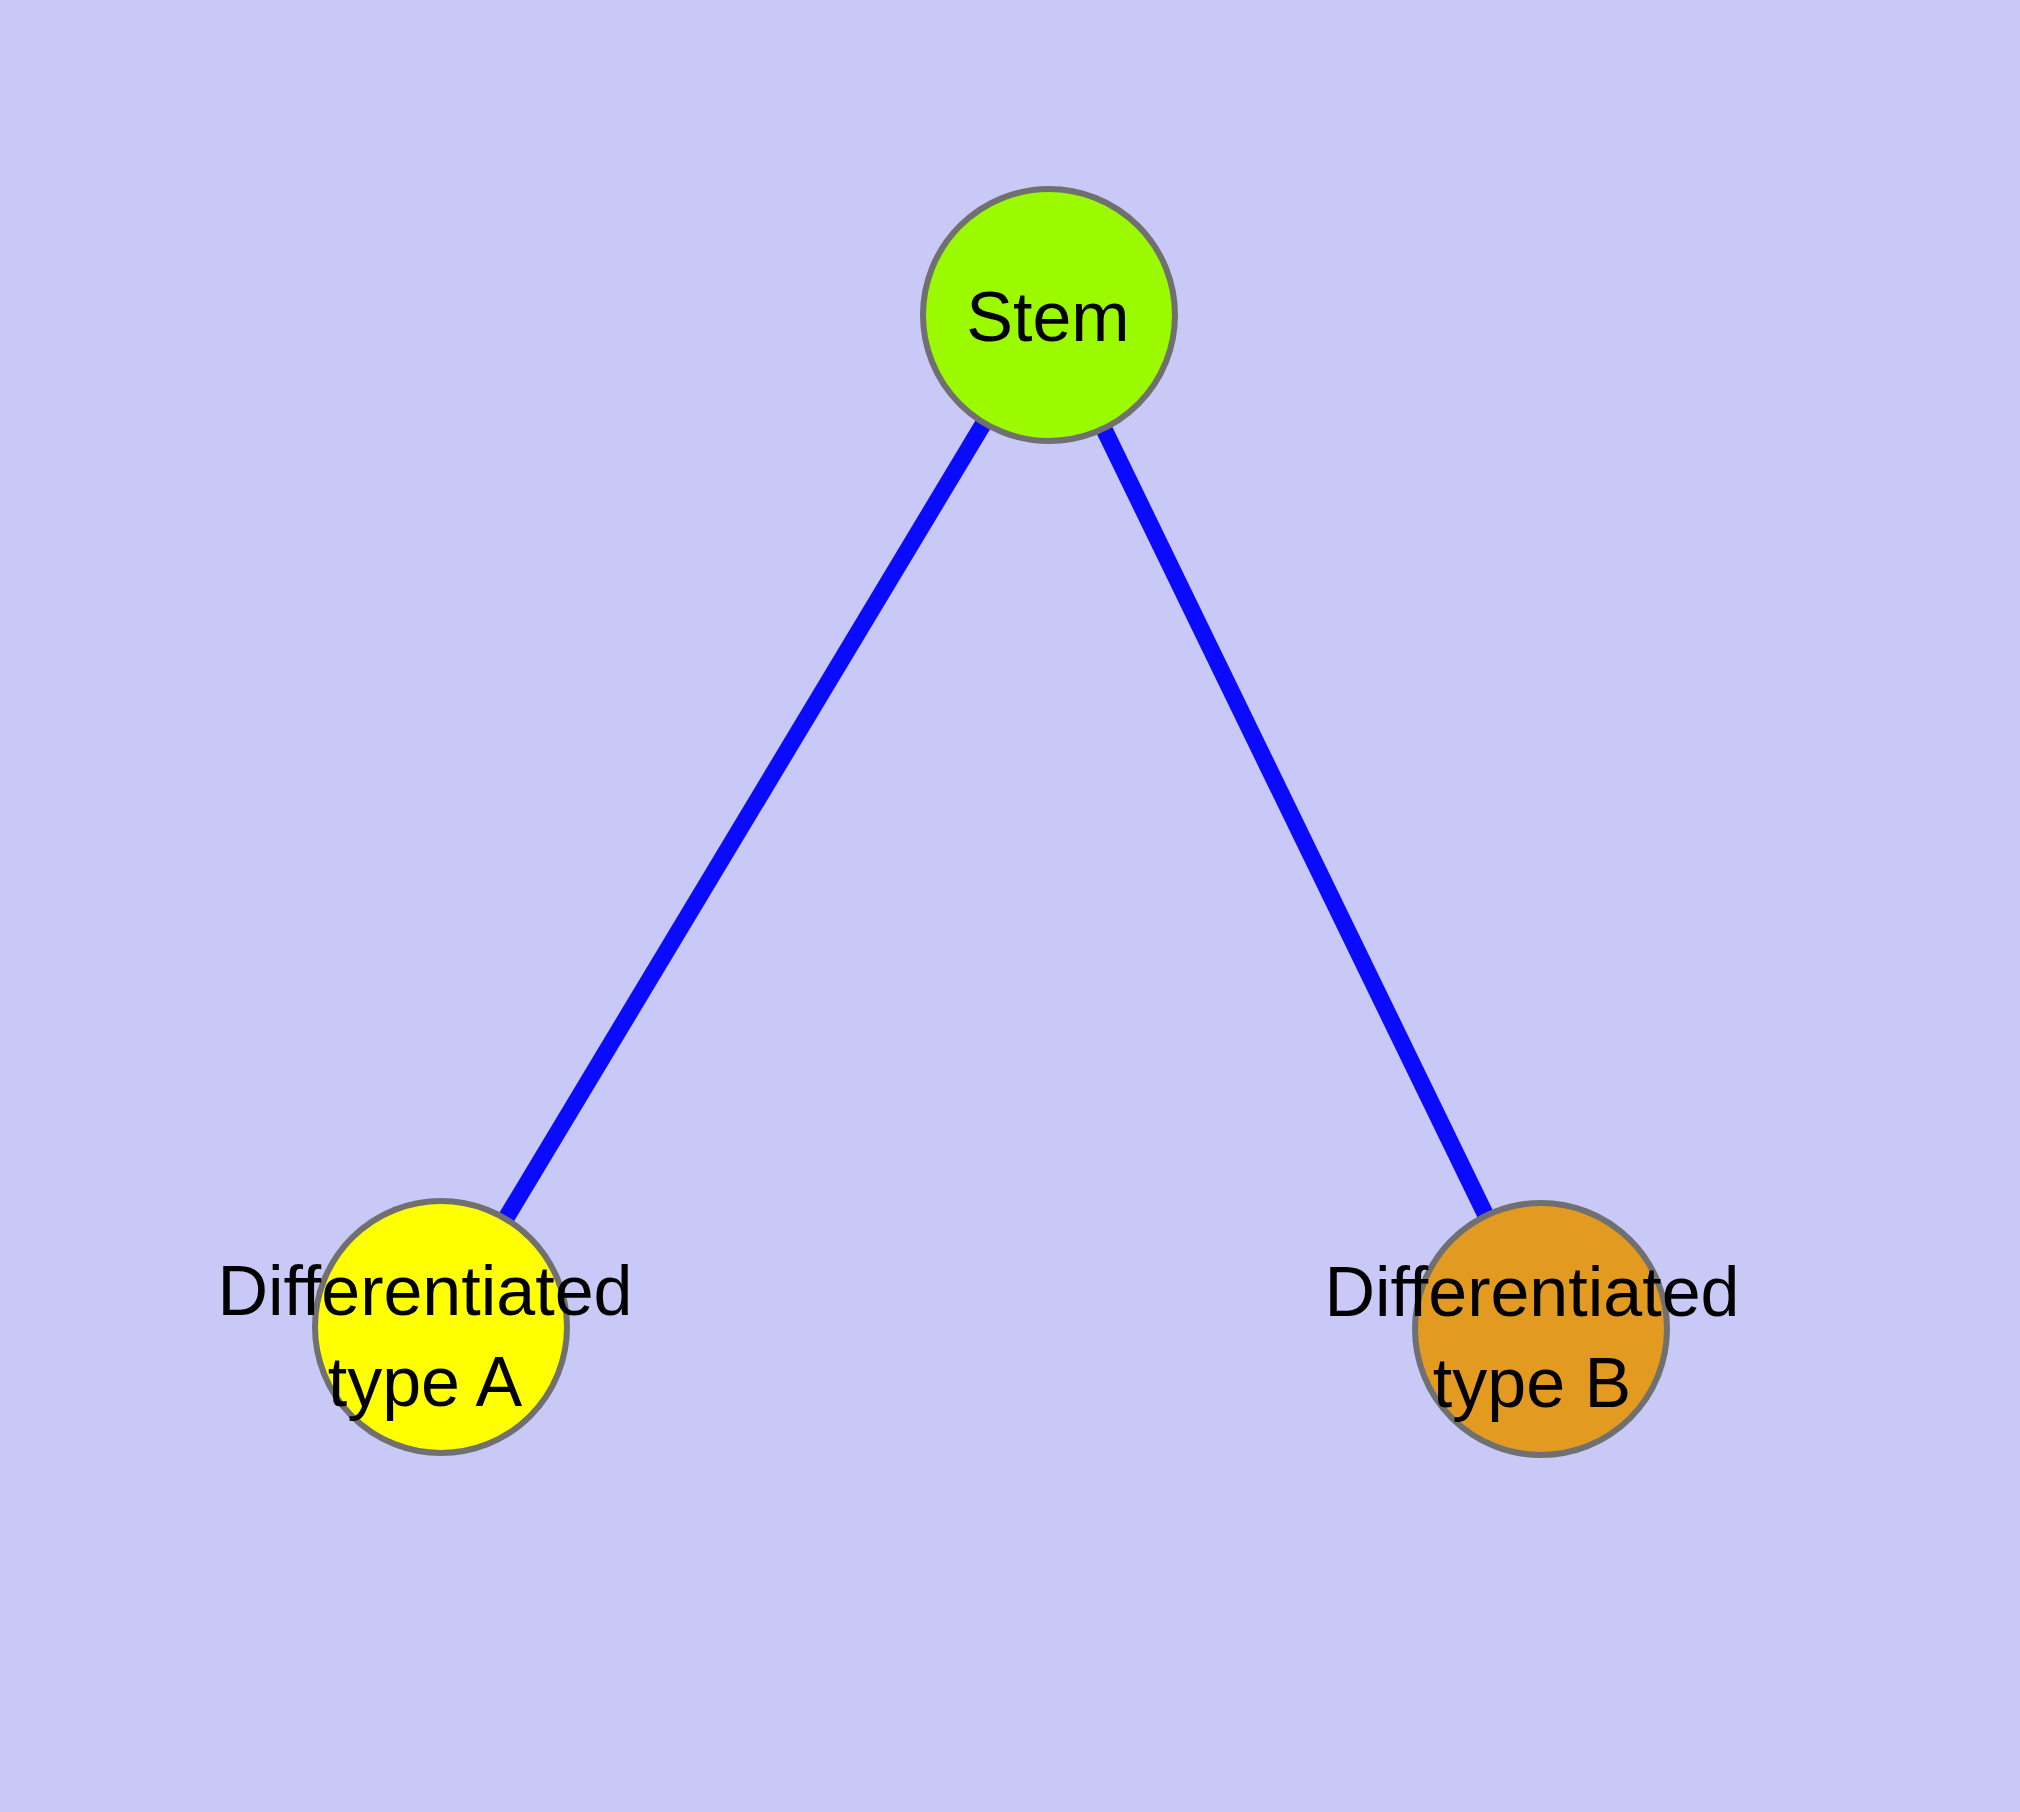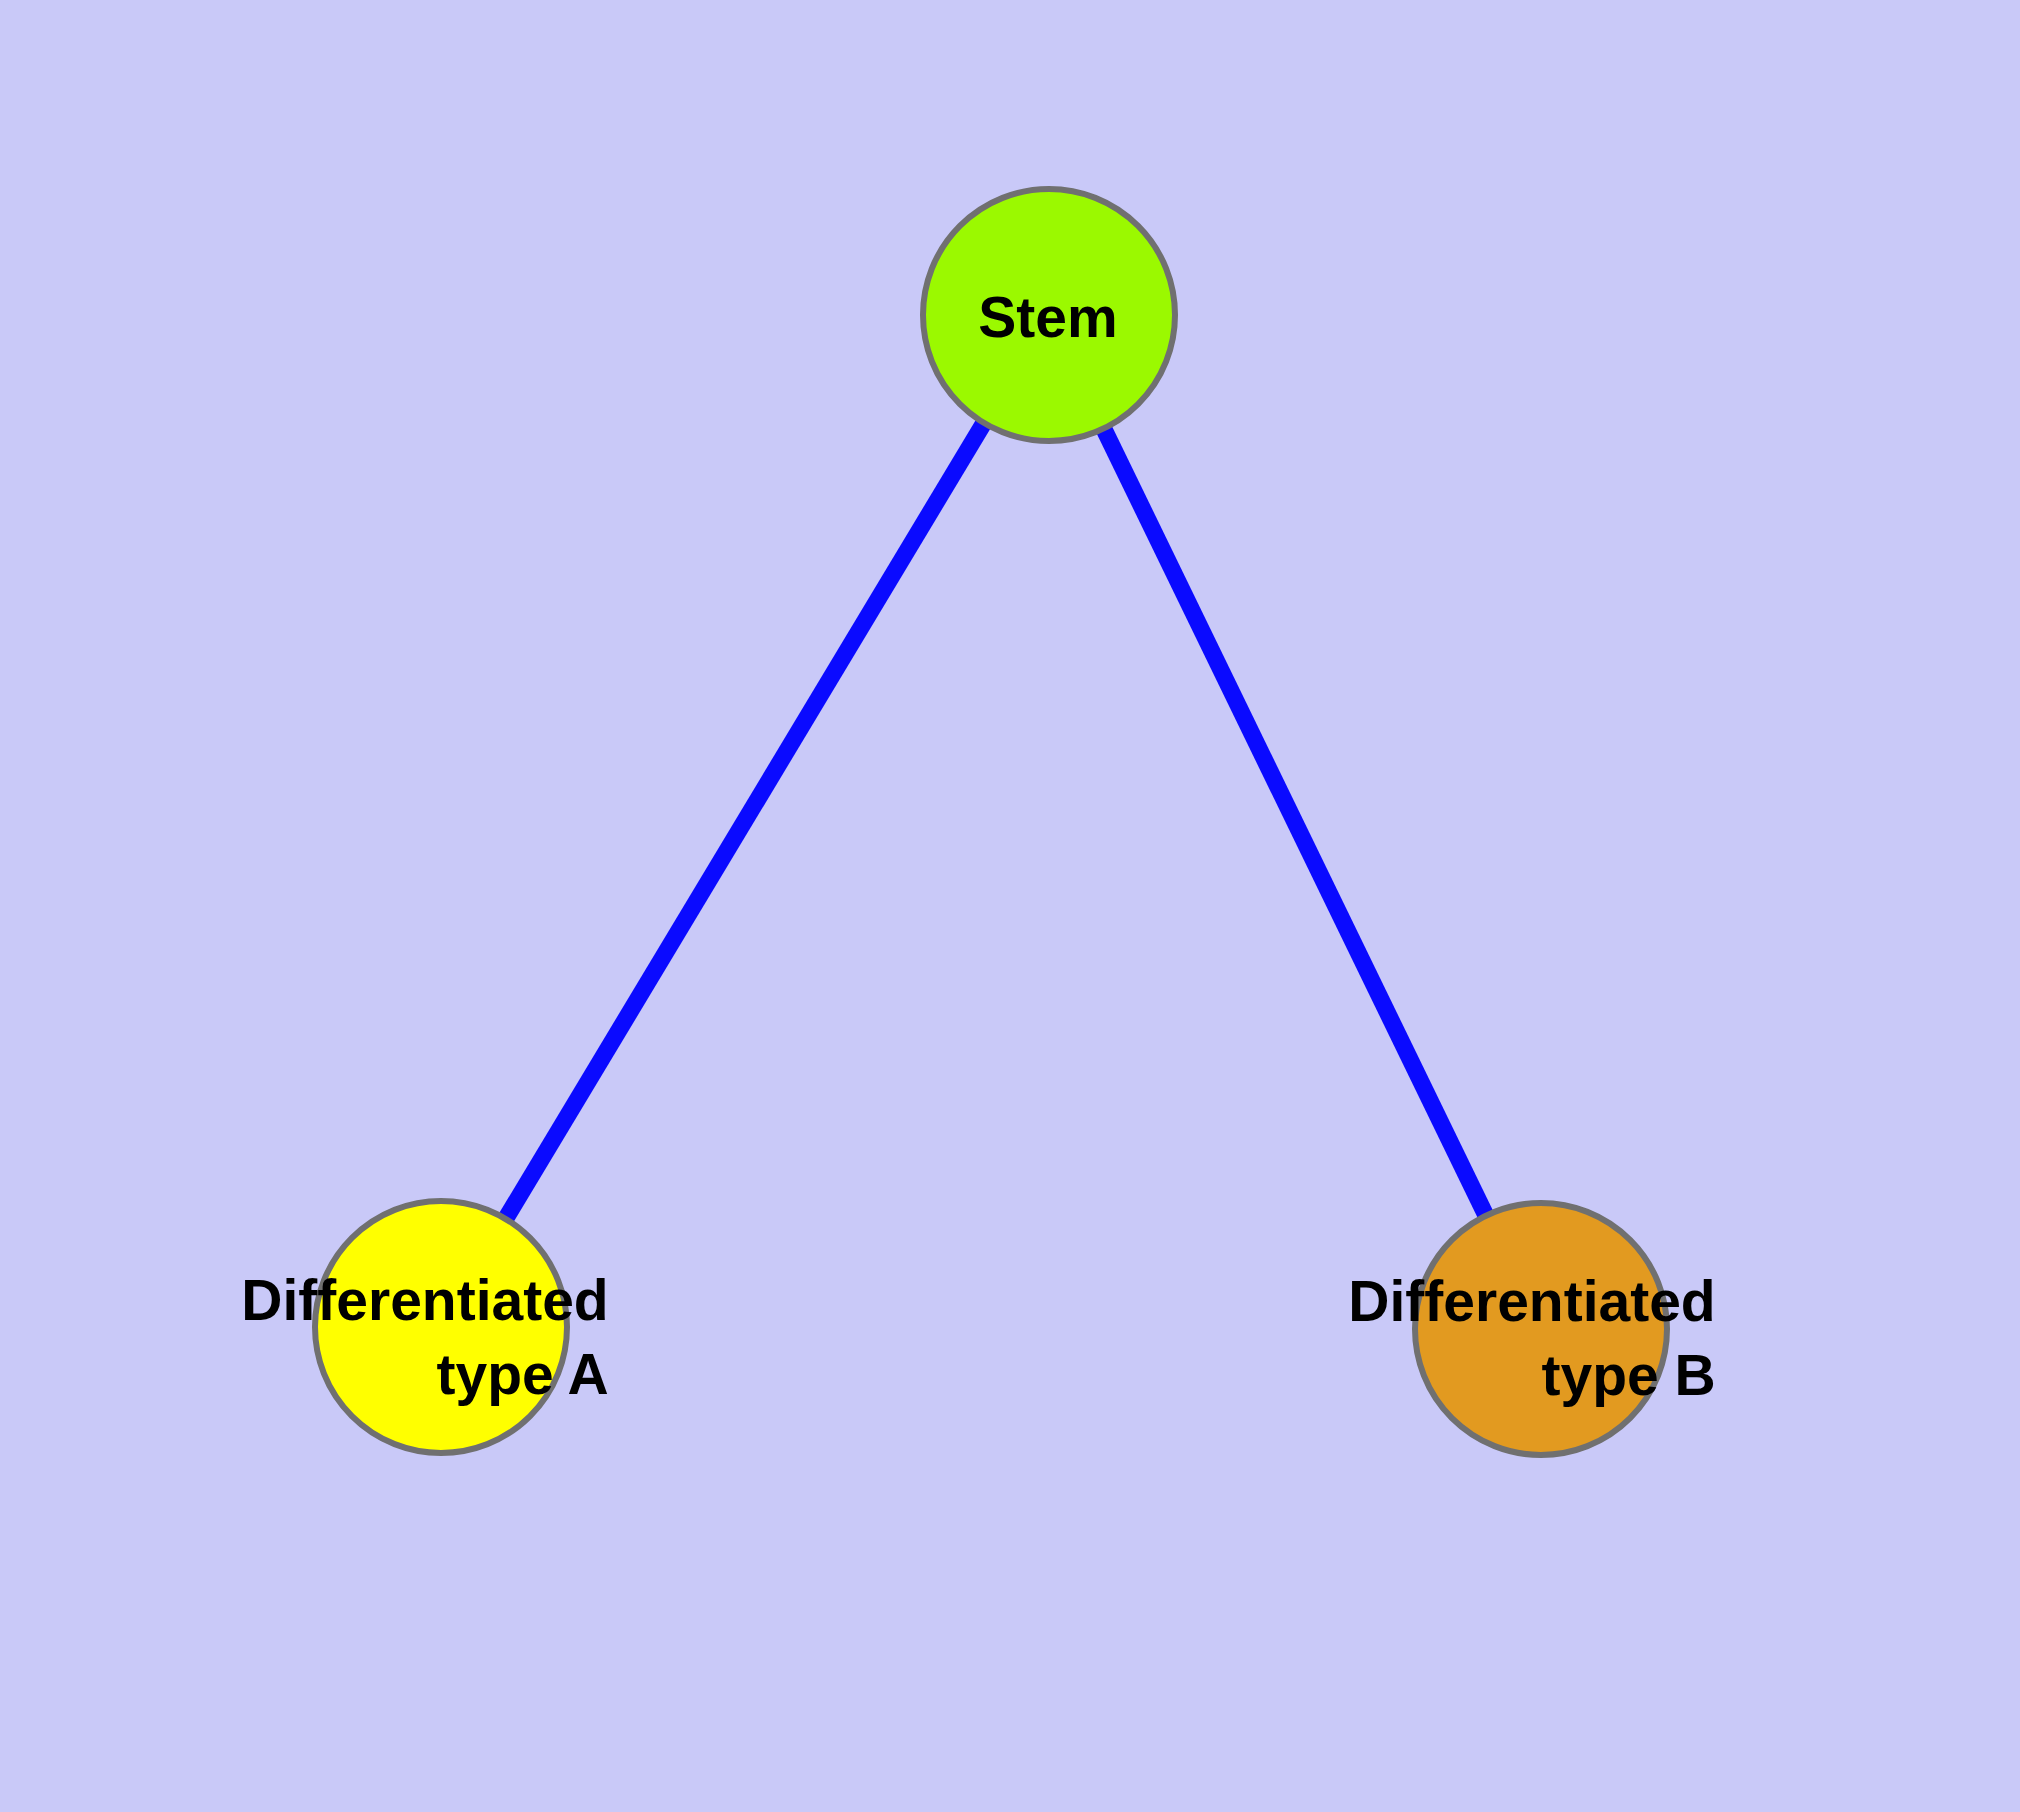--- a/index.html
+++ b/index.html
@@ -30,25 +30,25 @@
     box-sizing: border-box;
     border-radius: 50%;
     border: 6px solid;
   }
   .node-stem { left: 920px; top: 186px; width: 258px; height: 258px; }
   .node-a    { left: 312px;  top: 1198px; width: 258px; height: 258px; }
   .node-b    { left: 1412px; top: 1200px; width: 258px; height: 258px; }
   .node-label {
     position: absolute;
     transform: translate(-50%, -50%);
-    font-weight: 700;
-    font-size: 57px;
+    font-weight: 400;
+    font-size: 70px;
     line-height: 1.3;
     color: #000000;
-    text-align: right;
+    text-align: center;
     white-space: pre-line;
   }
   .label-stem { left: 1048px; top: 317px; }
   .label-a    { left: 425px;  top: 1337px; }
   .label-b    { left: 1532px; top: 1338px; }
 </style>
 </head>
 <body>
 
 <div class="canvas" style="background-color: rgb(201, 201, 248);">

